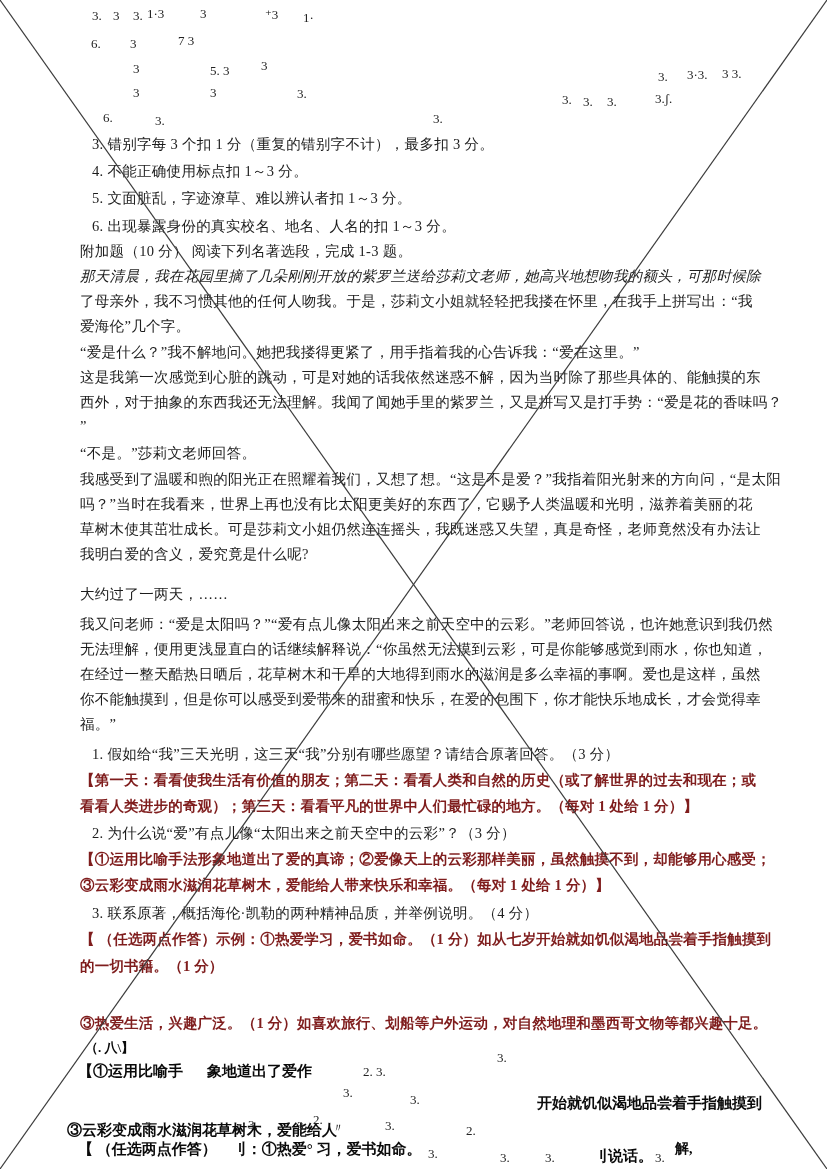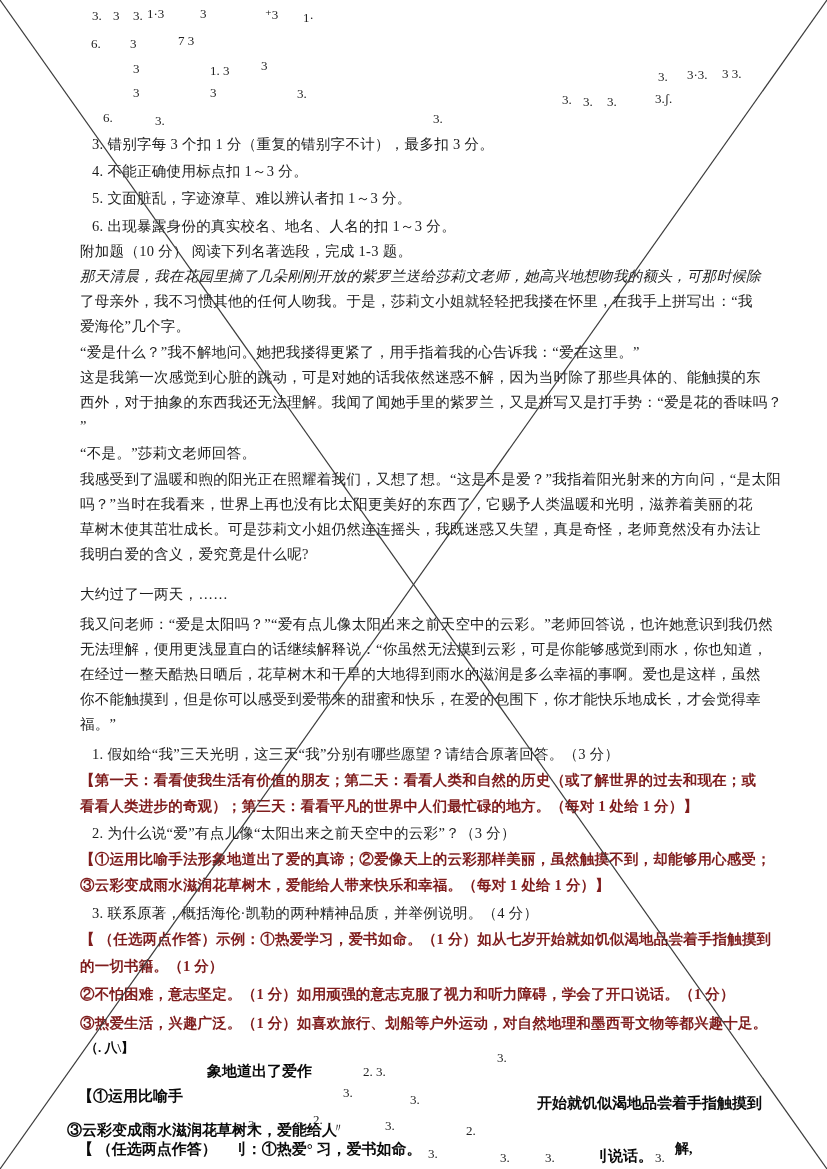--- a/index.html
+++ b/index.html
@@ -39,38 +39,38 @@
       <span class="noise" style="left: 113px; top: 8px; font-size: 13px;">3</span>
       <span class="noise" style="left: 133px; top: 8px; font-size: 13px;">3.</span>
       <span class="noise" style="left: 147px; top: 6px; font-size: 13px;">1·3</span>
       <span class="noise" style="left: 200px; top: 6px; font-size: 13px;">3</span>
       <span class="noise" style="left: 265px; top: 7px; font-size: 13px;">⁺3</span>
       <span class="noise" style="left: 303px; top: 10px; font-size: 13px;">1·</span>
       <span class="noise" style="left: 91px; top: 36px; font-size: 13px;">6.</span>
       <span class="noise" style="left: 130px; top: 36px; font-size: 13px;">3</span>
       <span class="noise" style="left: 178px; top: 33px; font-size: 13px;">7 3</span>
       <span class="noise" style="left: 133px; top: 61px; font-size: 13px;">3</span>
-      <span class="noise" style="left: 210px; top: 63px; font-size: 13px;">1. 3</span>
+      <span class="noise" style="left: 210px; top: 63px; font-size: 13px;">5. 3</span>
       <span class="noise" style="left: 261px; top: 58px; font-size: 13px;">3</span>
       <span class="noise" style="left: 133px; top: 85px; font-size: 13px;">3</span>
       <span class="noise" style="left: 210px; top: 85px; font-size: 13px;">3</span>
       <span class="noise" style="left: 297px; top: 86px; font-size: 13px;">3.</span>
       <span class="noise" style="left: 103px; top: 110px; font-size: 13px;">6.</span>
       <span class="noise" style="left: 155px; top: 113px; font-size: 13px;">3.</span>
       <span class="noise" style="left: 433px; top: 111px; font-size: 13px;">3.</span>
       <span class="noise" style="left: 658px; top: 69px; font-size: 13px;">3.</span>
       <span class="noise" style="left: 687px; top: 67px; font-size: 13px;">3·3.</span>
       <span class="noise" style="left: 722px; top: 66px; font-size: 13px;">3 3.</span>
       <span class="noise" style="left: 562px; top: 92px; font-size: 13px;">3.</span>
       <span class="noise" style="left: 583px; top: 94px; font-size: 13px;">3.</span>
       <span class="noise" style="left: 607px; top: 94px; font-size: 13px;">3.</span>
       <span class="noise" style="left: 655px; top: 91px; font-size: 13px;">3.ʃ.</span>
       <span class="noise bold" style="left: 85px; top: 1039px; font-size: 13px;">（. 八\】</span>
       <span class="noise" style="left: 497px; top: 1050px; font-size: 13px;">3.</span>
-      <span class="noise bold" style="left: 78px; top: 1062px; font-size: 15px; margin-top: 25px;">【①运用比喻手</span>
+      <span class="noise bold" style="left: 78px; top: 1062px; font-size: 15px;">【①运用比喻手</span>
       <span class="noise bold" style="left: 207px; top: 1062px; font-size: 15px;">象地道出了爱作</span>
       <span class="noise" style="left: 363px; top: 1064px; font-size: 13px;">2.  3.</span>
       <span class="noise bold" style="left: 67px; top: 1087px; font-size: 15px; margin-top: 34px;">③云彩变成雨水滋润花草树木，爱能给人</span>
       <span class="noise" style="left: 343px; top: 1085px; font-size: 13px;">3.</span>
       <span class="noise" style="left: 410px; top: 1092px; font-size: 13px;">3.</span>
       <span class="noise bold" style="left: 537px; top: 1094px; font-size: 15px;">开始就饥似渴地品尝着手指触摸到</span>
       <span class="noise" style="left: 145px; top: 1118px; font-size: 13px;">3.</span>
       <span class="noise" style="left: 207px; top: 1120px; font-size: 13px;">3.</span>
       <span class="noise" style="left: 248px; top: 1117px; font-size: 13px;">3.</span>
       <span class="noise" style="left: 297px; top: 1118px; font-size: 13px;">3.</span>
@@ -112,20 +112,19 @@
       <div class="line" style="left: 80px; top: 716px;">福。”</div>
       <div class="line" style="left: 92px; top: 746px;">1.  假如给“我”三天光明，这三天“我”分别有哪些愿望？请结合原著回答。（3 分）</div>
       <div class="line bold" style="left: 80px; top: 772px;">【第一天：看看使我生活有价值的朋友；第二天：看看人类和自然的历史（或了解世界的过去和现在；或</div>
       <div class="line bold" style="left: 80px; top: 798px;">看看人类进步的奇观）；第三天：看看平凡的世界中人们最忙碌的地方。（每对 1 处给 1 分）】</div>
       <div class="line" style="left: 92px; top: 825px;">2.  为什么说“爱”有点儿像“太阳出来之前天空中的云彩”？（3 分）</div>
       <div class="line bold" style="left: 80px; top: 851px;">【①运用比喻手法形象地道出了爱的真谛；②爱像天上的云彩那样美丽，虽然触摸不到，却能够用心感受；</div>
       <div class="line bold" style="left: 80px; top: 877px;">③云彩变成雨水滋润花草树木，爱能给人带来快乐和幸福。（每对 1 处给 1 分）】</div>
       <div class="line" style="left: 92px; top: 905px;">3.  联系原著，概括海伦·凯勒的两种精神品质，并举例说明。（4 分）</div>
       <div class="line bold" style="left: 80px; top: 931px;">【 （任选两点作答）示例：①热爱学习，爱书如命。（1 分）如从七岁开始就如饥似渴地品尝着手指触摸到</div>
       <div class="line bold" style="left: 80px; top: 958px;">的一切书籍。（1 分）</div>
-      <div class="line bold" style="left: 80px; top: 986px;">②不怕困难，意志坚定。（1 分）如用顽强的意志克服了视力和听力障碍，学会了开口说话。（1 分）</div>
       <div class="line bold" style="left: 80px; top: 1015px;">③热爱生活，兴趣广泛。（1 分）如喜欢旅行、划船等户外运动，对自然地理和墨西哥文物等都兴趣十足。</div>
     </div>
   <svg class="cross" id="cross-svg" width="827" height="1169" viewBox="0 0 827 1169">
       <line x1="0" y1="0" x2="827" y2="1169" stroke="#3c3c3c" stroke-width="1.2"></line>
       <line x1="827" y1="0" x2="0" y2="1169" stroke="#3c3c3c" stroke-width="1.2"></line>
     </svg>
 </div>
 
 </body></html>

